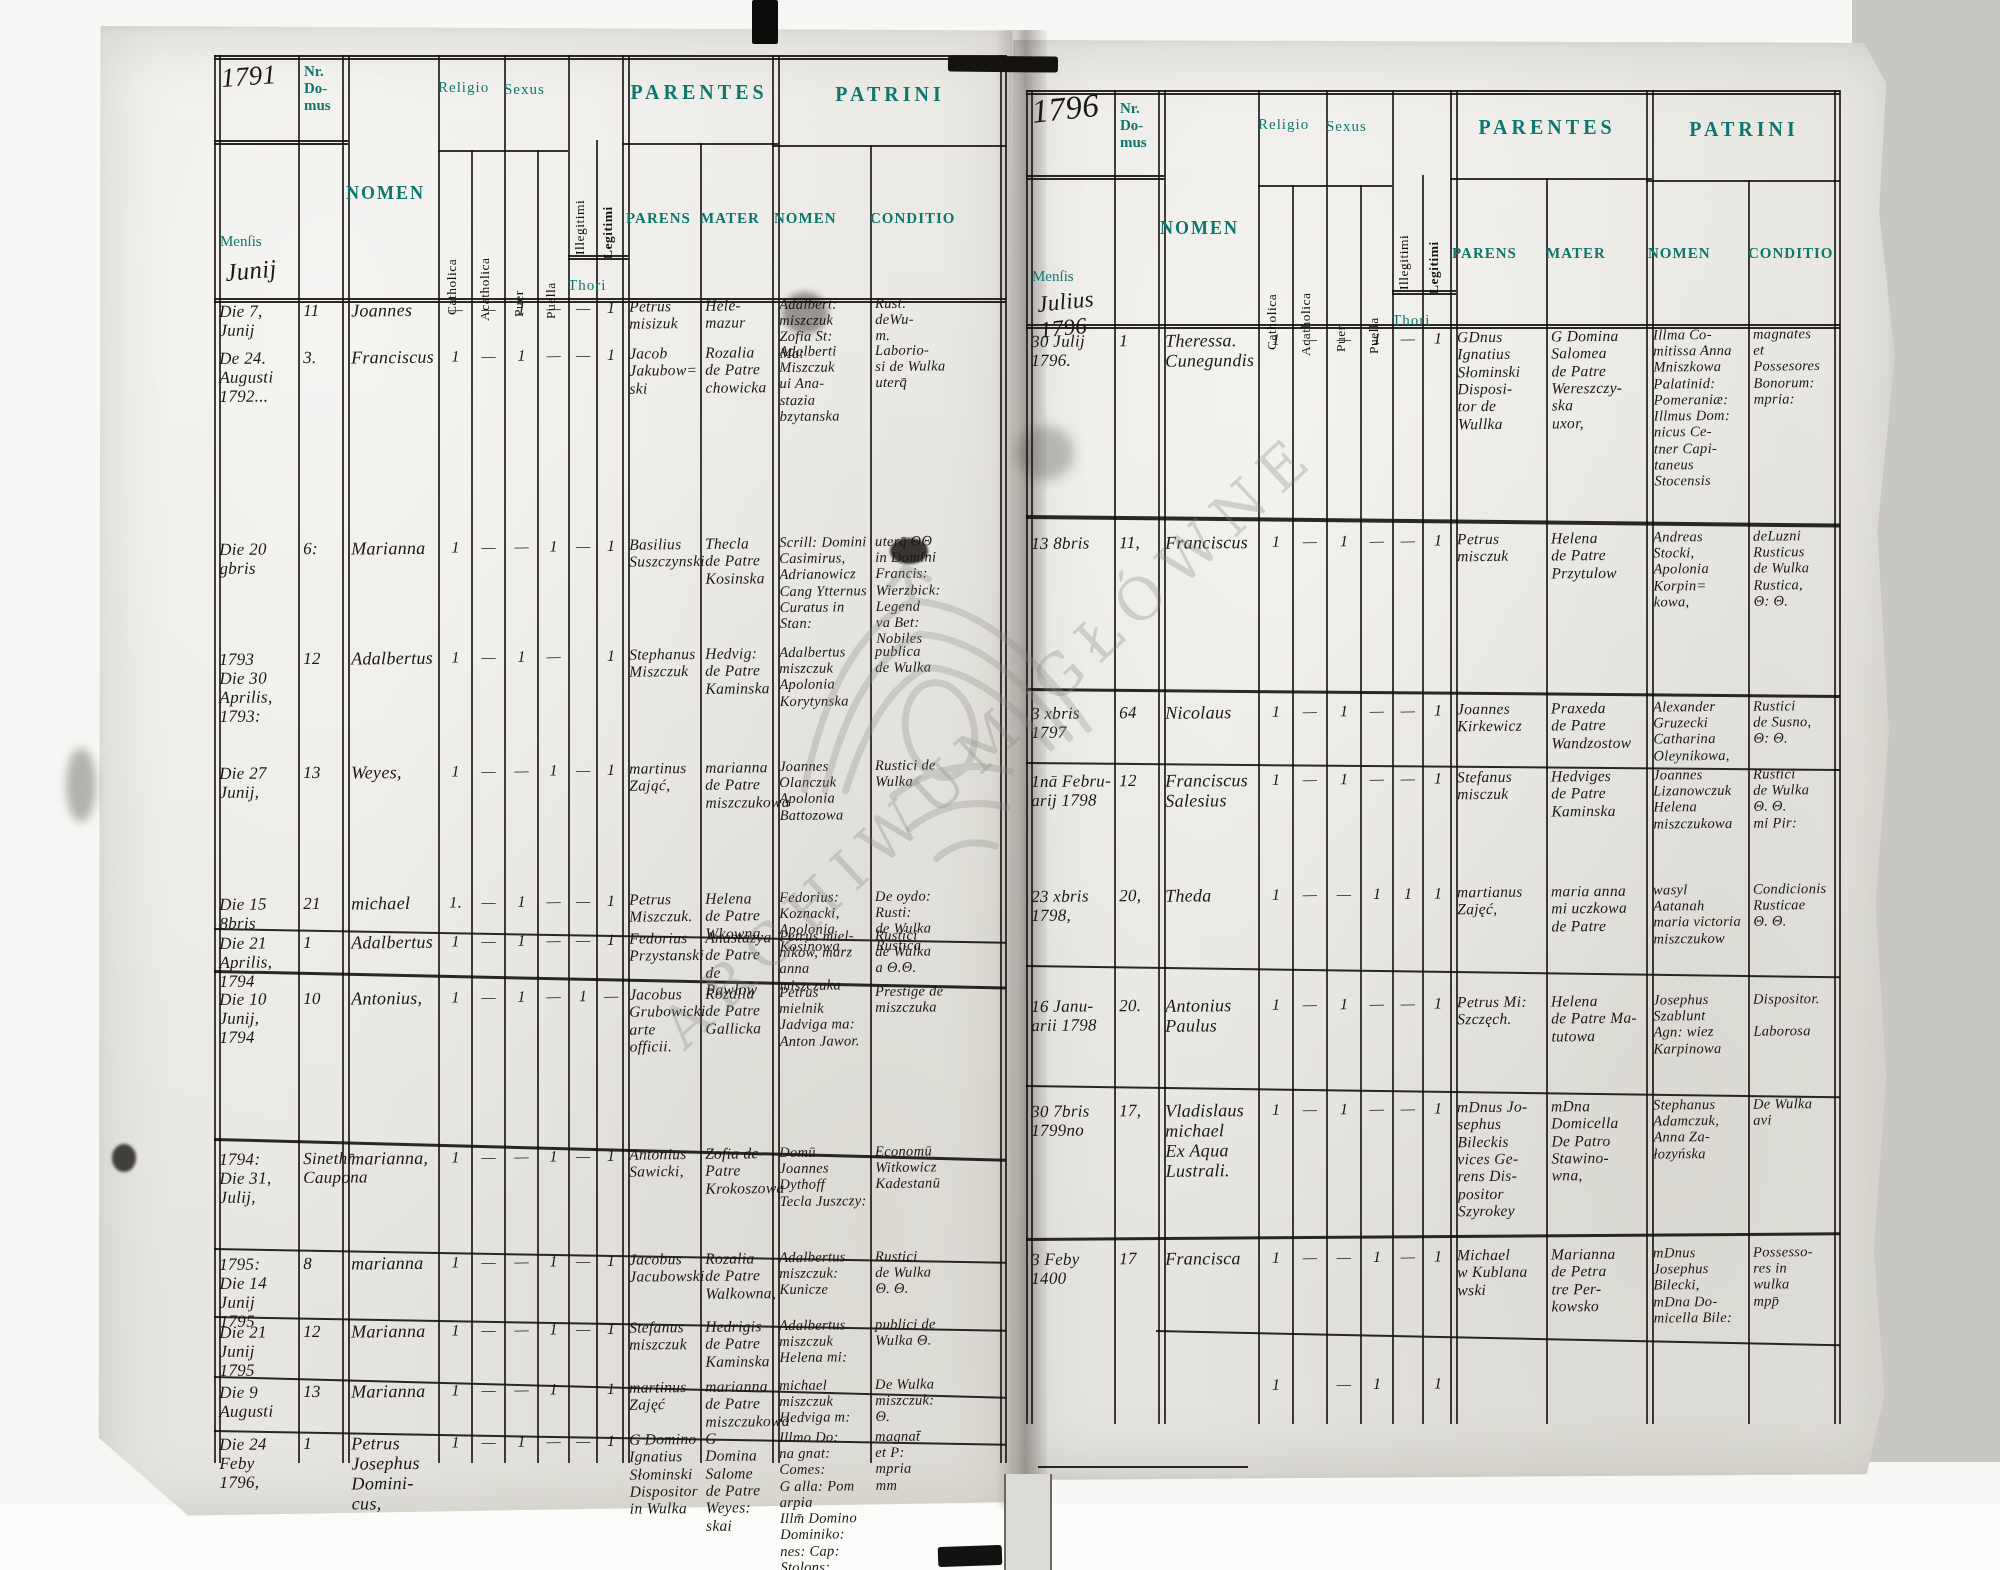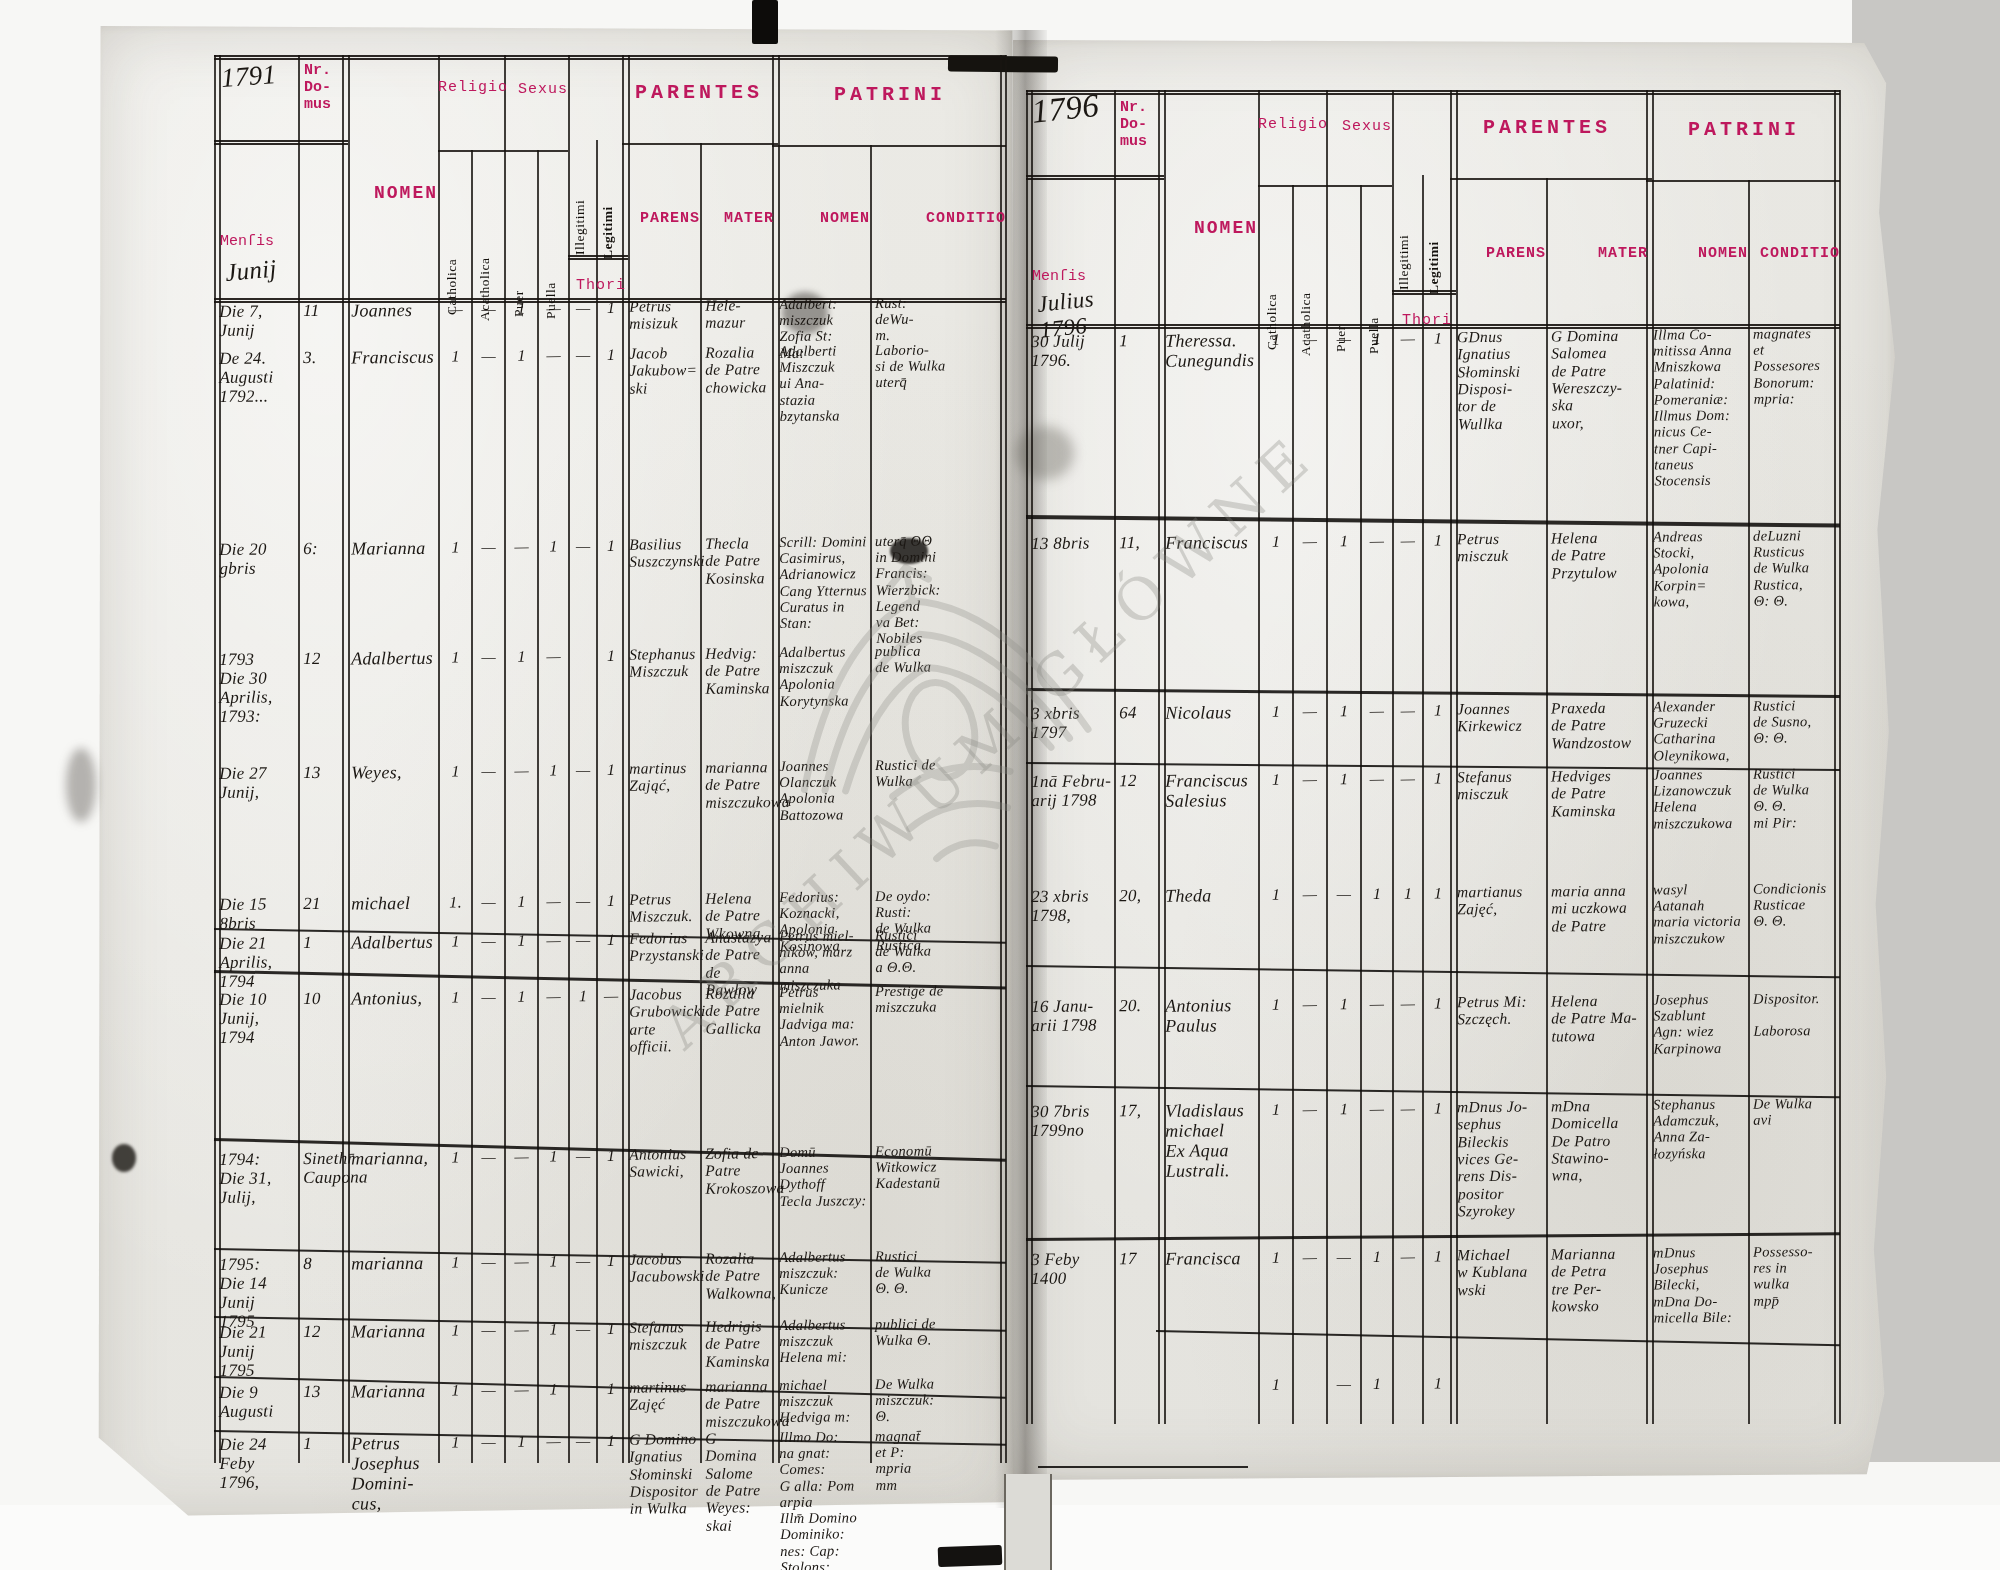--- a/index.html
+++ b/index.html
@@ -28,23 +28,23 @@
   .strip-below-fold{position:absolute;left:1004px;top:1474px;width:44px;height:96px;background:#dcdbd6;border-left:2px solid #6b675f;border-right:2px solid #6b675f;}
   
   .table{position:absolute;}
   #tl{left:214px;top:55px;width:792px;height:1408px;}
   #tr{left:1026px;top:90px;width:814px;height:1334px;}
   .vl{position:absolute;top:0;width:1.6px;height:100%;background:rgba(25,21,17,.82);}
   .hl{position:absolute;height:1.8px;background:rgba(22,18,14,.85);}
   .hl2{position:absolute;height:5px;border-top:2px solid rgba(22,18,14,.9);border-bottom:2px solid rgba(22,18,14,.9);box-sizing:border-box;}
   .rule{position:absolute;background:rgba(15,12,10,.88);transform-origin:left center;}
   
-  .pr{position:absolute;color:#be185d;font-family:Liberation Mono, monospace;}
+  .pr{position:absolute;color:#0f766e;}
   .cap{letter-spacing:4px;font-size:20px;font-weight:bold;text-align:center;}
-  .sub{font-size:15px;letter-spacing:1px;text-align:right;}
+  .sub{font-size:15px;letter-spacing:1px;text-align:left;}
   .sm{font-size:15px;}
   .vert{position:absolute;writing-mode:vertical-rl;transform:rotate(180deg);font-size:13.5px;letter-spacing:.5px;color:#14110d;}
   .prewrap{white-space:pre-line;line-height:1.12;}
   
   .hand{font-family:"Liberation Serif",serif;font-style:italic;color:#1b1713;white-space:pre-line;line-height:1.12;letter-spacing:.3px;}
   .note{position:absolute;transform-origin:left top;}
   .note.cross{text-decoration:line-through;text-decoration-thickness:2.5px;}
   .note.und{text-decoration:underline;}
   .note.faint{color:rgba(70,66,60,.55);}
   

